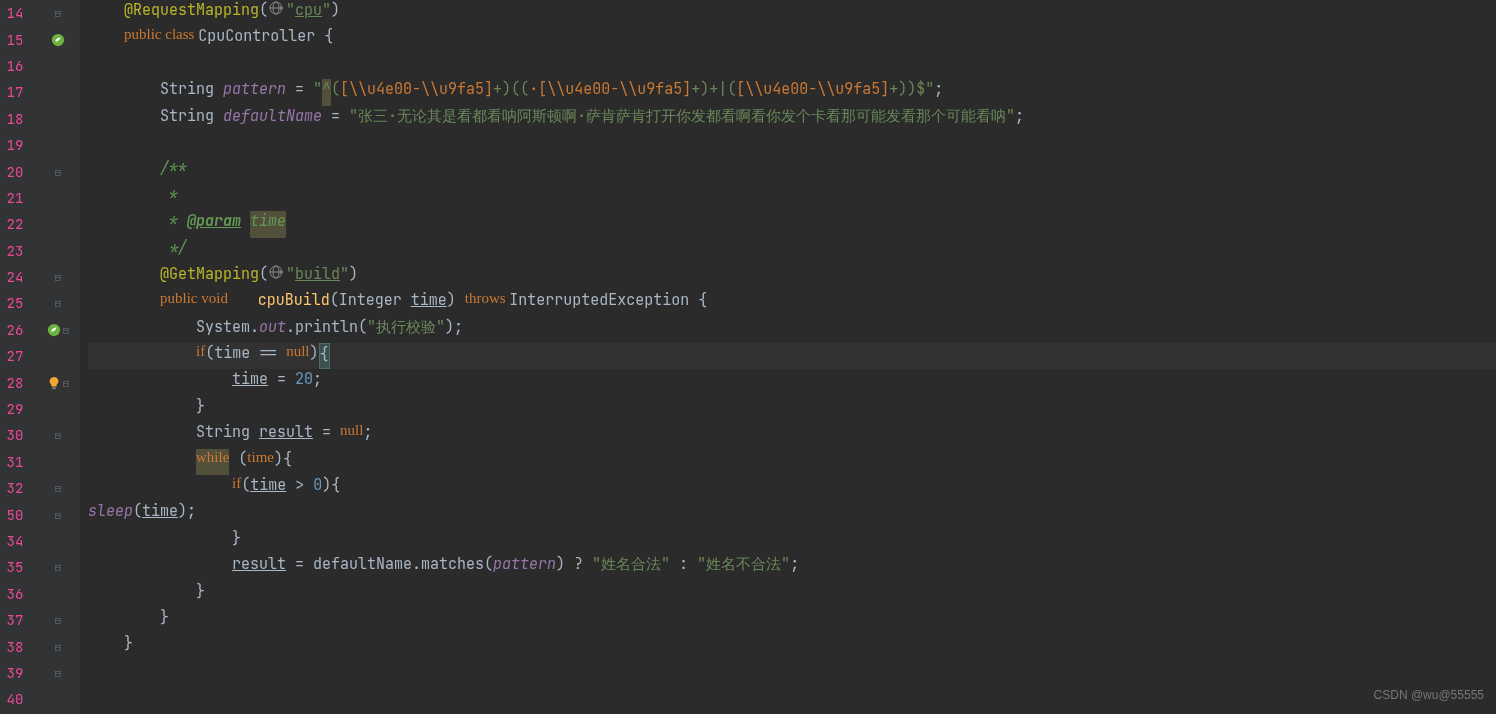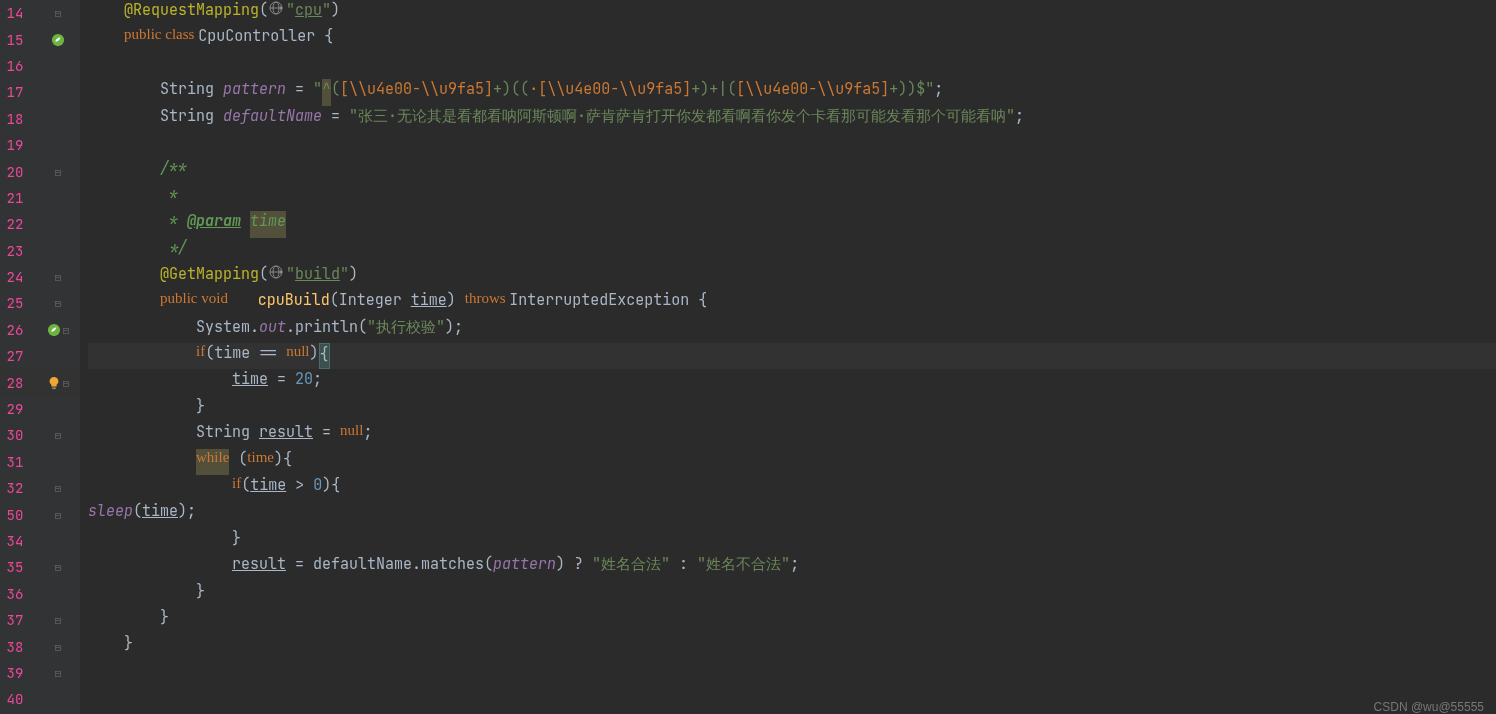--- a/index.html
+++ b/index.html
@@ -89,21 +89,21 @@
     .paren-match { background: #3b514d; border: 1px solid #4e6b68; }
     .globe-icon {
       display: inline-flex;
       vertical-align: middle;
       width: 16px;
       height: 16px;
       margin: 0 1px;
     }
     .watermark {
       position: absolute;
-      bottom: 0;
+      bottom: 12px;
       right: 12px;
       color: #777;
       font-size: 12px;
       font-family: sans-serif;
     }
     .scrollbar-left {
       position: absolute;
       left: 0;
       top: 0;
       width: 6px;

